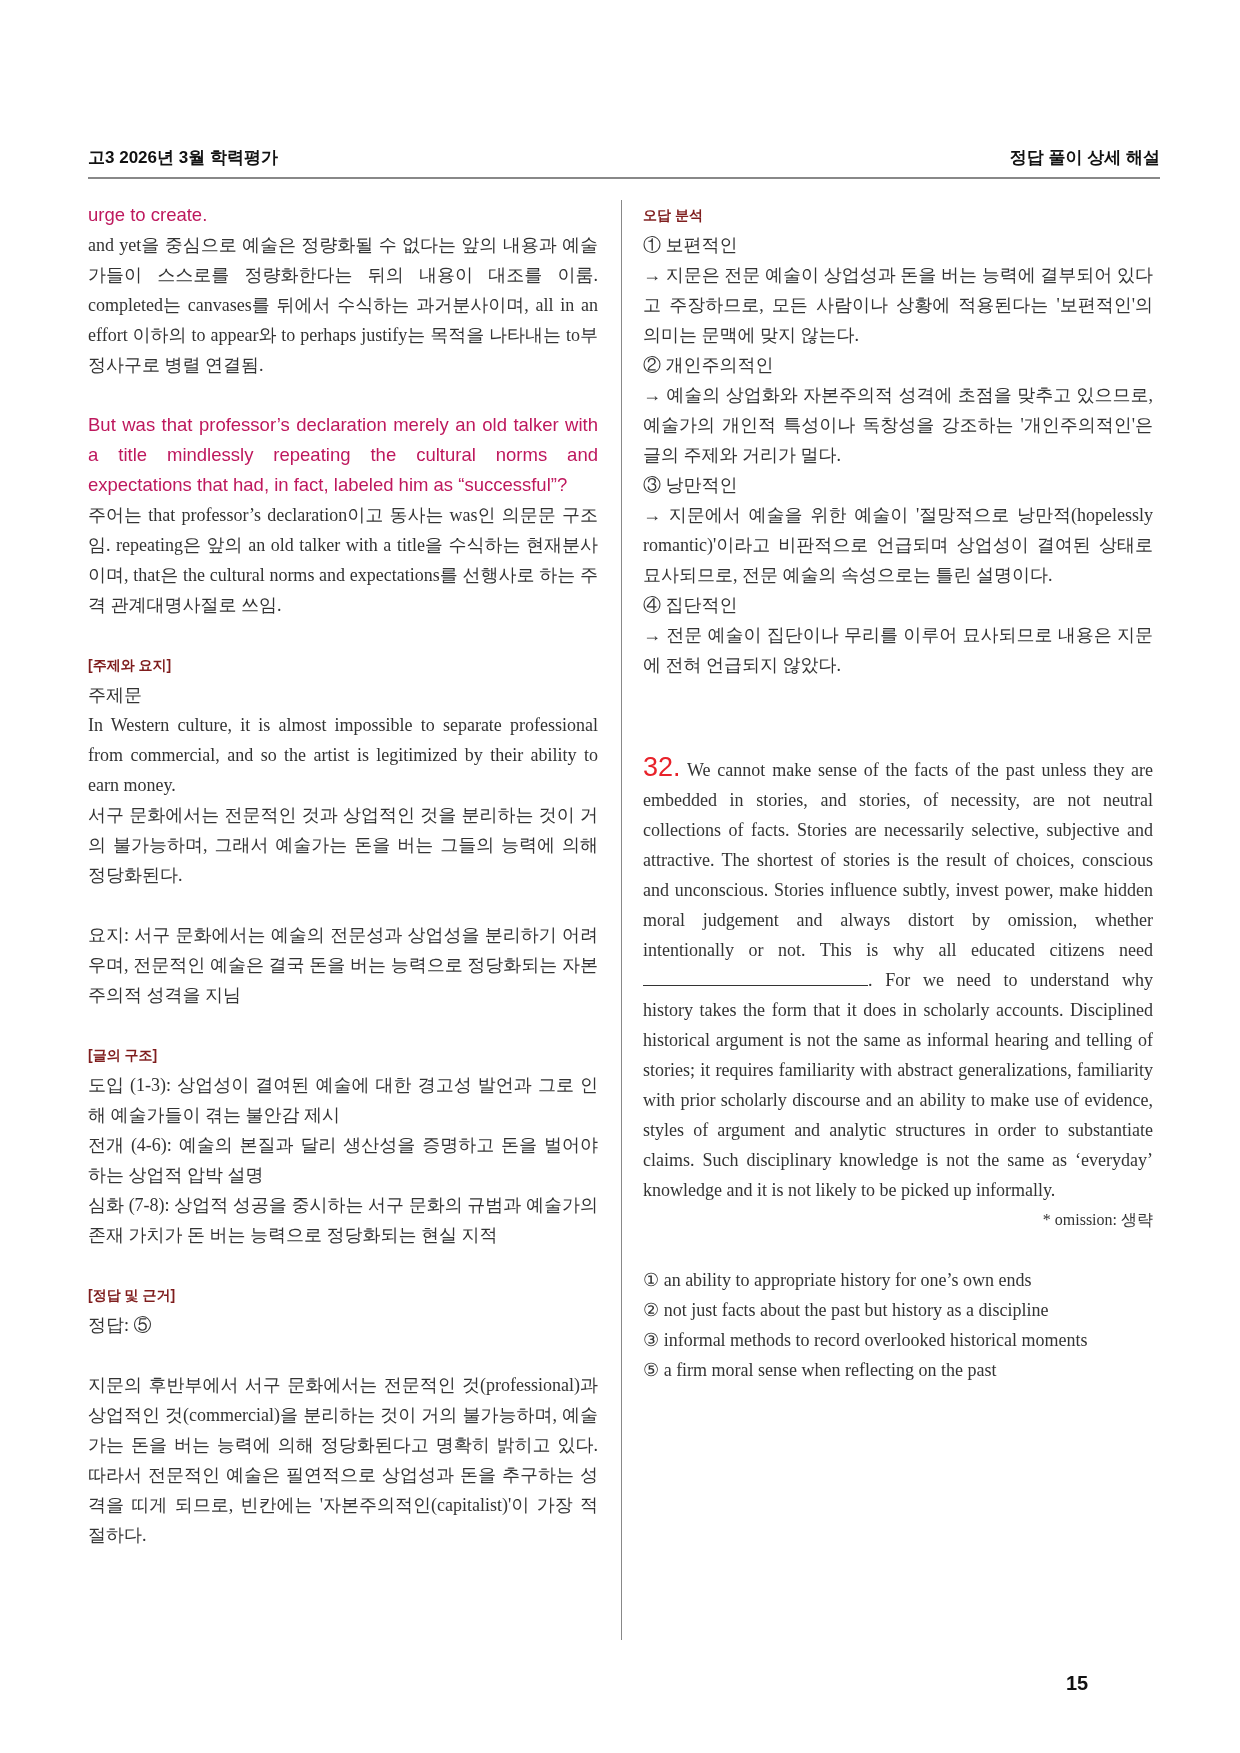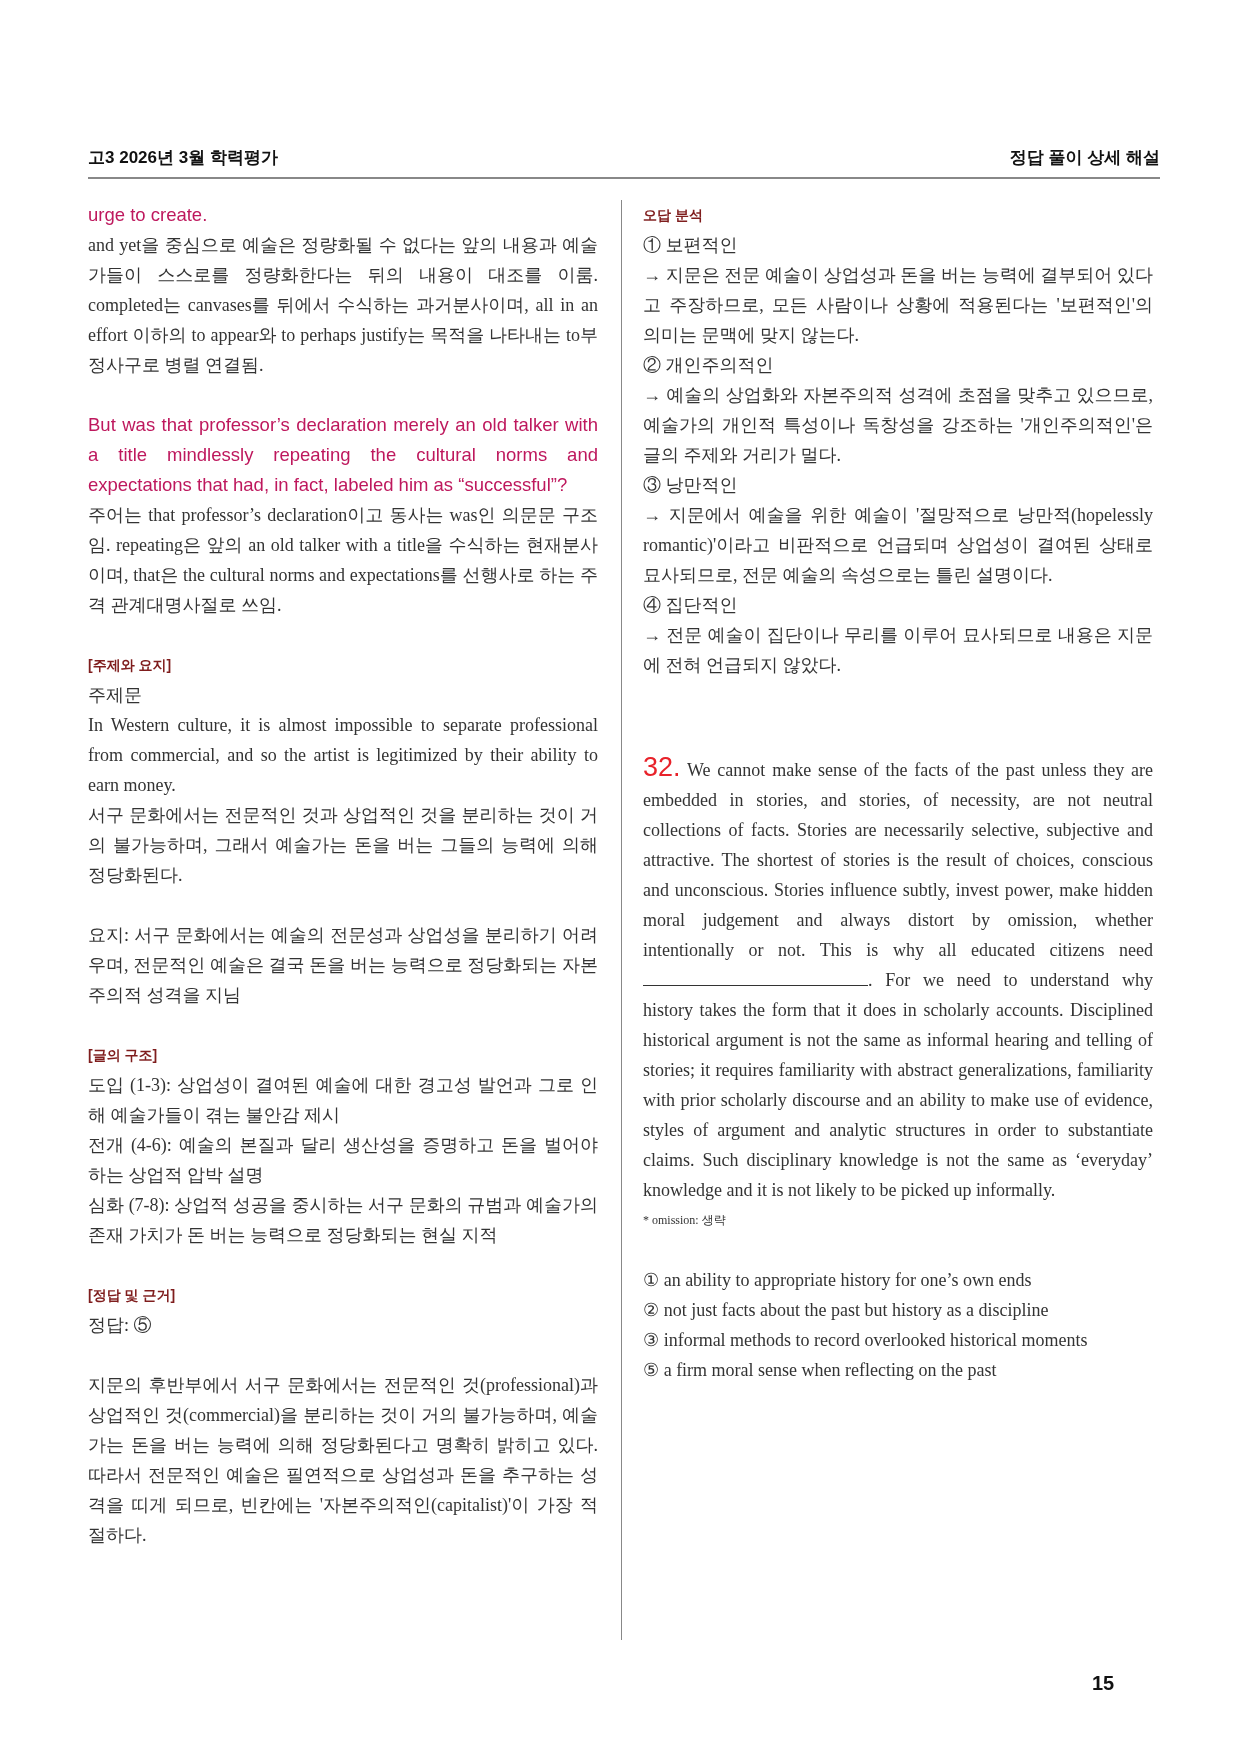--- a/index.html
+++ b/index.html
@@ -13,23 +13,23 @@
   .col-right { left: 643px; width: 510px; }
   .divider { position: absolute; left: 621px; top: 200px; width: 1px; height: 1440px; background: #888; }
   p { margin: 0; }
   .sans { font-family: "Liberation Sans", sans-serif; font-size: 18.5px; line-height: 30px; color: #be185d; }
   .gap { height: 30px; }
   .heading { font-family: "Liberation Sans", sans-serif; font-weight: bold; font-size: 14px; color: #7f1d1d; }
   .qnum { color: #e8222a; font-size: 27px; font-family: "Liberation Sans", sans-serif; }
   .q-body { line-height: 30px; }
   .q-body p { line-height: 30px; }
   .blank { display: inline-block; width: 225px; border-bottom: 1px solid #333; height: 18px; vertical-align: baseline; }
-  .footnote { text-align: left; font-size: 12px; }
+  .footnote { text-align: right; font-size: 16px; }
   .option { padding-left: 26px; text-indent: -26px; text-align: left; }
-  .pageno { position: absolute; left: 1092px; top: 1672px; font-family: "Liberation Sans", sans-serif; font-weight: bold; font-size: 20px; color: #111; }
+  .pageno { position: absolute; left: 1066px; top: 1672px; font-family: "Liberation Sans", sans-serif; font-weight: bold; font-size: 20px; color: #111; }
 </style>
 </head>
 <body>
 
 <div class="header">
   <span class="left">고3 2026년 3월 학력평가</span>
   <span class="right">정답 풀이 상세 해설</span>
 </div>
 <div class="header-rule"></div>
 

